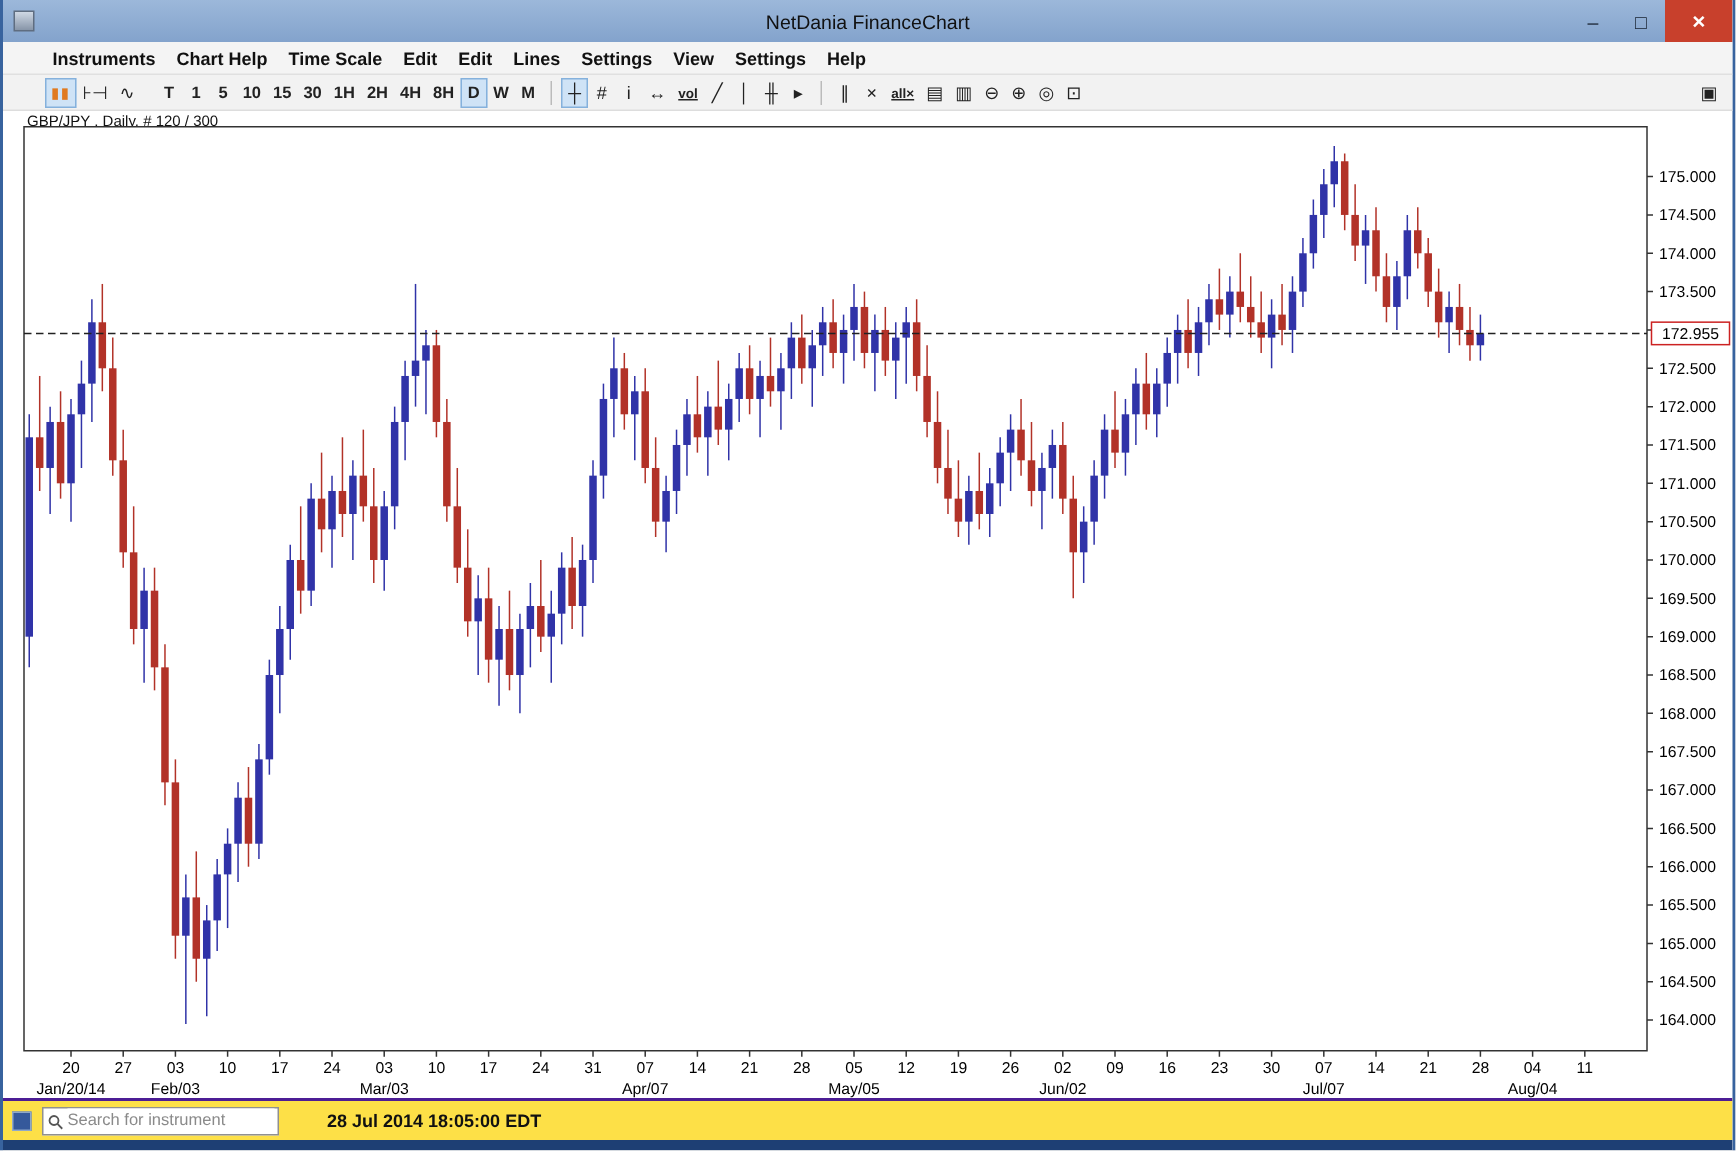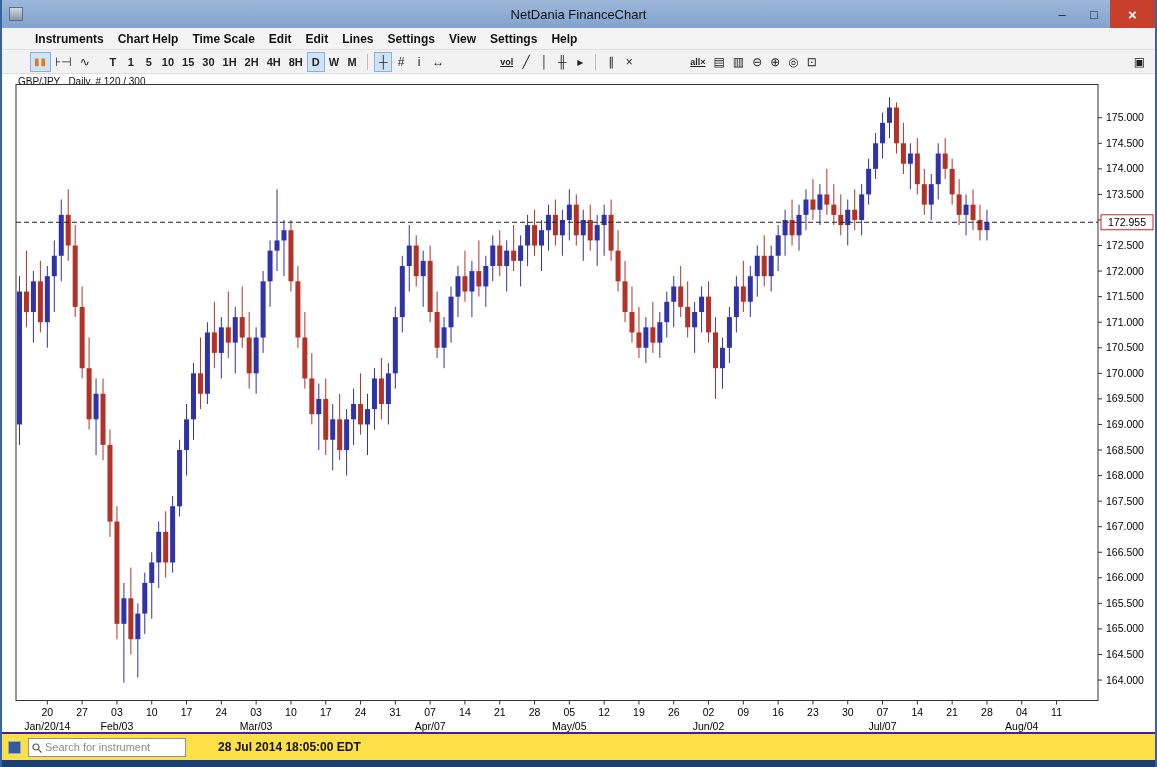--- a/index.html
+++ b/index.html
@@ -37,21 +37,21 @@
     position: absolute; top: 50px; left: 0; right: 0; height: 24px;
     background: #f2f2f2; display: flex; align-items: center; padding-left: 28px;
     border-bottom: 1px solid #dddddd;
   }
   .tb { height: 20px; min-width: 18px; display: flex; align-items: center; justify-content: center;
     font-size: 11px; color: #222; padding: 0 3px; border: 1px solid transparent; cursor: default; }
   .tb.sel { background: #cfe3f6; border-color: #85b1dc; }
   .tb.tf { font-weight: 600; }
   .tb.glyph { font-size: 12px; }
   .tb.orange { color: #e07a20; font-size: 10px; letter-spacing: 1px; }
-  .tb.small-text { font-size: 9px; text-decoration: underline; font-weight: bold; margin-left: 48px; }
+  .tb.small-text { font-size: 9px; text-decoration: underline; font-weight: bold; }
   .tb-sep { width: 1px; height: 16px; background: #bbbbbb; margin: 0 6px; }
   .tb-gap { width: 10px; }
   .panel-btn { position: absolute; right: 6px; top: 2px; }
   
   .chart-label { position: absolute; top: 76px; left: 16px; font-size: 10px; color: #111; }
   
   .chart-area { position: absolute; top: 84px; left: 0; width: 1157px; height: 648px; }
   svg text { font-family: "Liberation Sans", sans-serif; }
   
   .statusbar {

